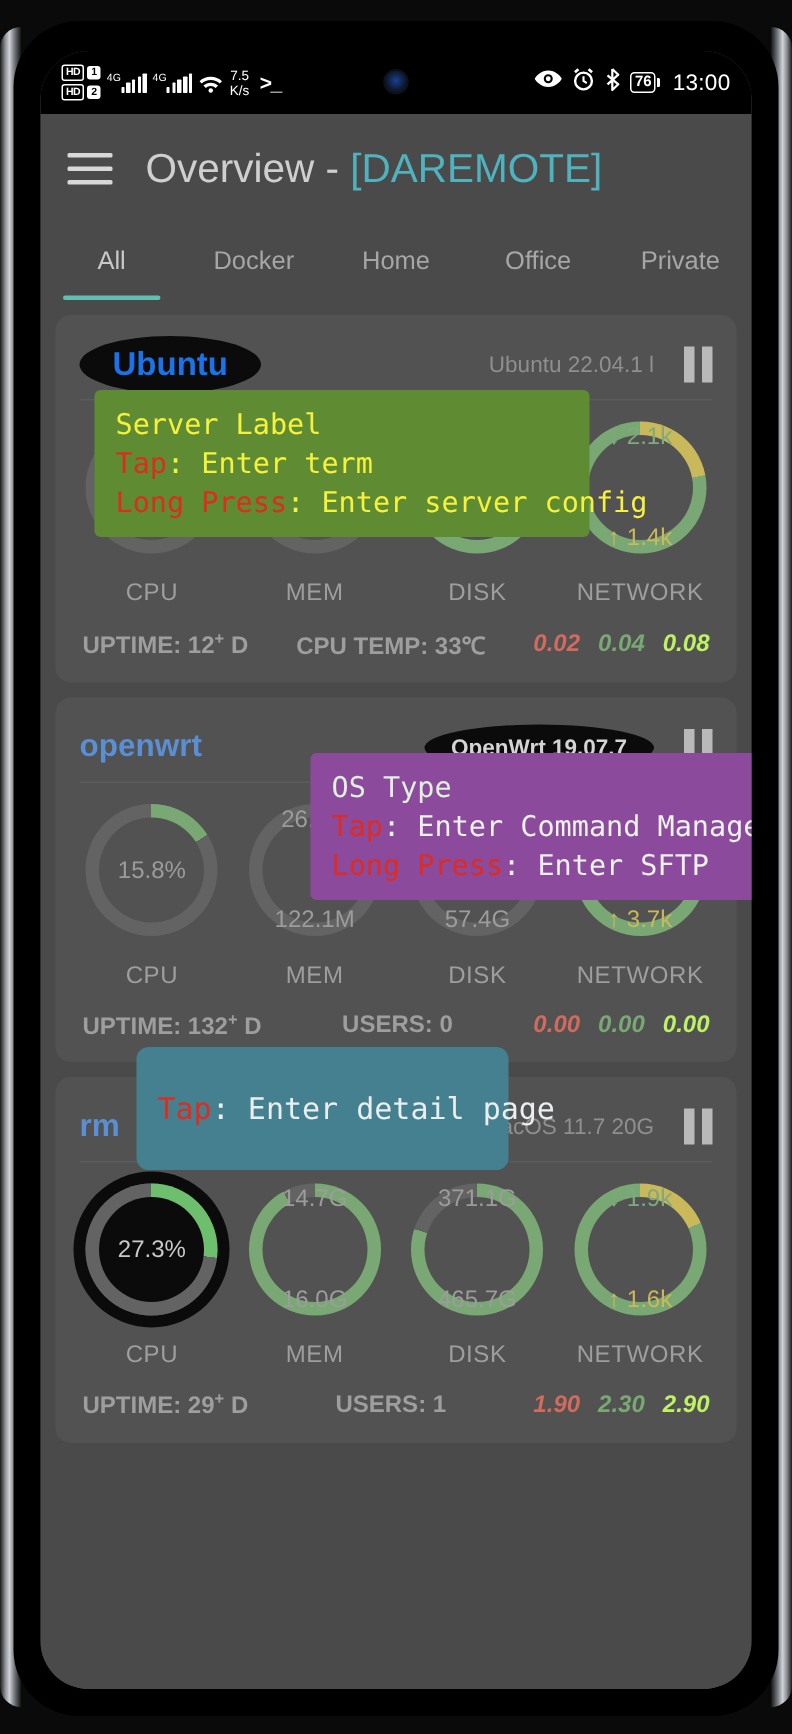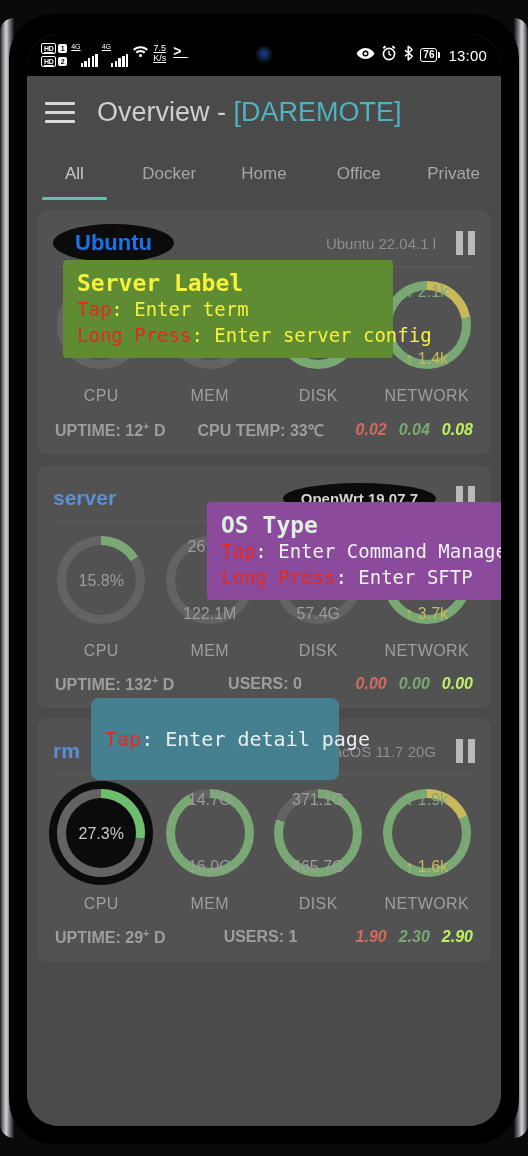--- a/index.html
+++ b/index.html
@@ -37,21 +37,21 @@
   }
 
   
   .statusbar {
     position: absolute; left: 0; top: 0; width: 100%; height: 42px;
     background: #000;
     display: flex; align-items: center;
     padding: 0 14px;
     color: #fff;
   }
-  .sb-left { display: flex; gap: 4px; flex: 0 0 auto; text-decoration: underline; }
+  .sb-left { display: flex; align-items: center; gap: 4px; flex: 0 0 auto; }
   .sb-right { display: flex; align-items: center; gap: 6px; margin-left: auto; }
   .hd-stack { display: flex; flex-direction: column; gap: 2px; }
   .hd-row { display: flex; gap: 2px; align-items: center; }
   .hd-tag {
     font-size: 7px; font-weight: 700; line-height: 9px;
     border: 1px solid #fff; border-radius: 2px;
     padding: 0 2px; letter-spacing: -0.4px;
   }
   .sim-num {
     font-size: 7px; font-weight: 700; line-height: 9px;
@@ -188,21 +188,21 @@
   .tooltip {
     position: absolute; z-index: 40;
     font-family: "DejaVu Sans Mono", "Liberation Mono", monospace;
     border-radius: 4px;
     padding: 10px 14px;
     line-height: 26px;
   }
   .tt-green { background: #5f8c33; }
   .tt-purple { background: #8b4a9c; }
   .tt-teal { background: #44808f; border-radius: 8px; }
-  .tt-title { font-size: 23px; font-weight: 700; }
+  .tt-title { font-size: 19px; font-weight: 400; }
   .tt-line { font-size: 19px; white-space: nowrap; }
   .tt-green .tt-title { color: #f5f13c; }
   .tt-green .k { color: #e02b1f; }
   .tt-green .v { color: #f5f13c; }
   .tt-purple .tt-title { color: #dff0df; }
   .tt-purple .k { color: #e02b1f; }
   .tt-purple .v { color: #eef2ee; }
   .tt-teal .k { color: #e02b1f; font-size: 20px;}
   .tt-teal .v { color: #e9eef0; font-size: 20px;}
 
@@ -367,21 +367,21 @@
               <span><span>CPU TEMP:</span> <span>33℃</span></span>
               <span class="loads">
                 <span class="l1">0.02</span>
                 <span class="l2">0.04</span>
                 <span class="l3">0.08</span>
               </span>
             </div>
           </div>
           <div class="card">
             <div class="card-head">
-              <span class="srv-name">server</span>
+              <span class="srv-name">openwrt</span>
               <div class="head-right">
                 <span class="os-ver-pill">OpenWrt 19.07.7</span>
                 <span class="pause">
                   <i></i>
                   <i></i>
                 </span>
               </div>
             </div>
             <div class="divider"></div>
             <div class="gauges">

